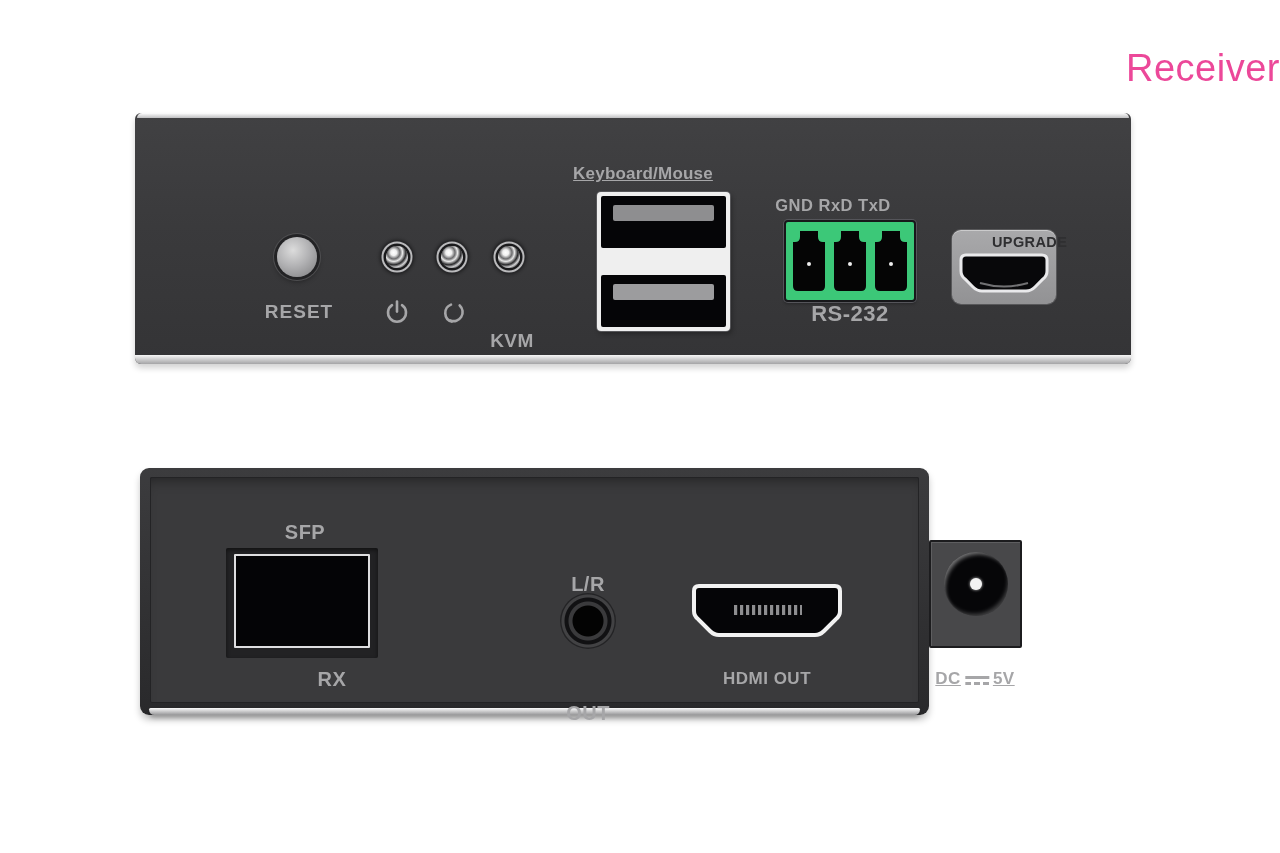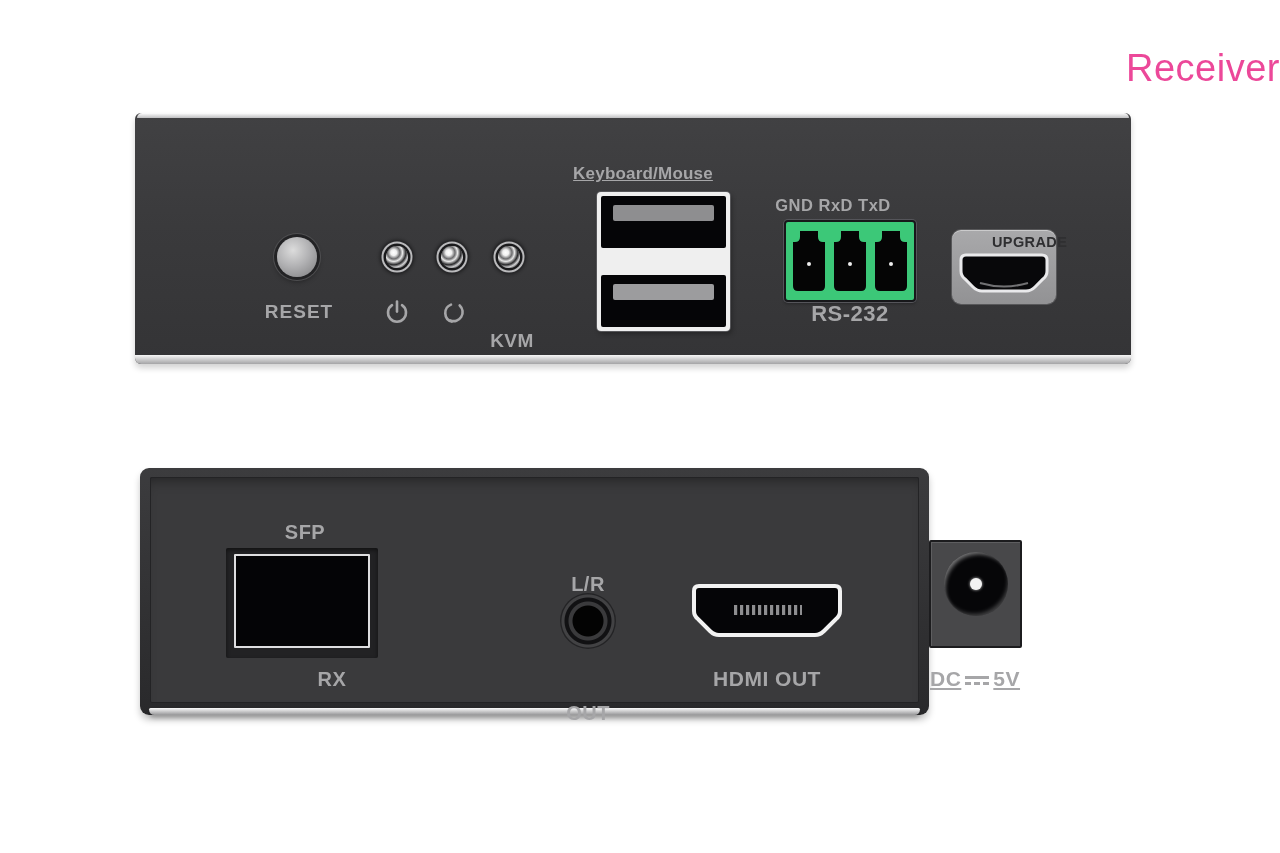--- a/index.html
+++ b/index.html
@@ -116,21 +116,21 @@
     position:absolute;left:26px;top:26px;width:12px;height:12px;border-radius:50%;
     background:#f2f2f2;box-shadow:0 0 3px rgba(255,255,255,.8);
   }
   .dc-label{display:flex;align-items:center;}
   .dc-sym{display:inline-block;width:24px;margin:3px 4px 0;}
   .dc-sym .solid{height:3px;background:#a6a6a8;}
   .dc-sym .dashes{margin-top:3px;height:3px;
     background:repeating-linear-gradient(90deg,#a6a6a8 0 6px,transparent 6px 9px);}
   
   .fs16{font-size:16.5px;} .fs17{font-size:17px;} .fs19{font-size:19px;}
-  .fs20{font-size:20px;} .fs21{font-size:21px;text-align:right;} .fs22{font-size:22px;}
+  .fs20{font-size:20px;} .fs21{font-size:17px;text-align:right;} .fs22{font-size:22px;}
 </style>
 </head>
 <body>
 
 <div class="title">Receiver</div>
 
 <div class="panel front-panel">
   <div class="edge-top"></div>
   <div class="edge-bottom"></div>
 

